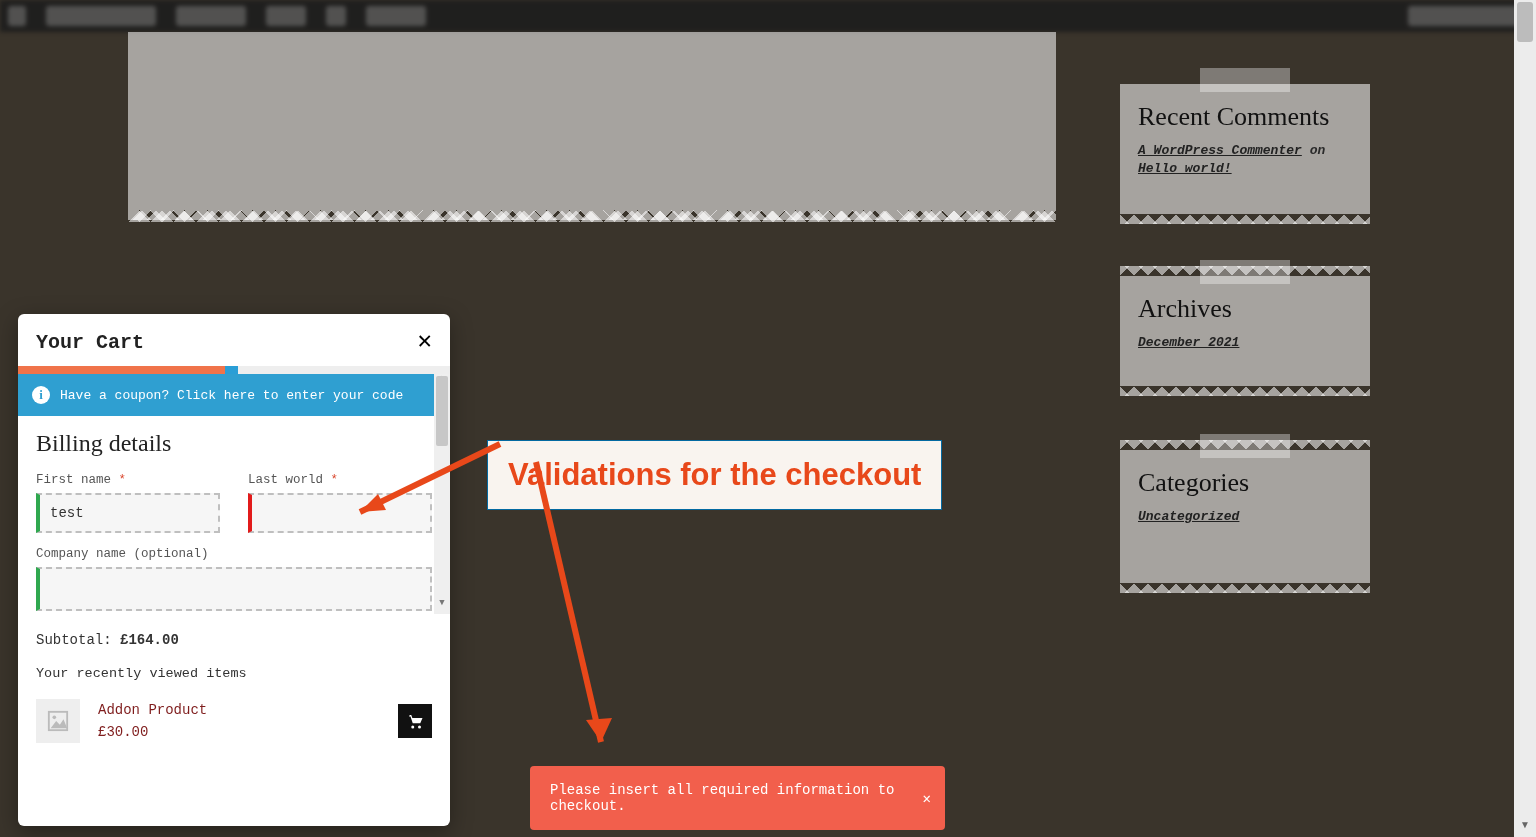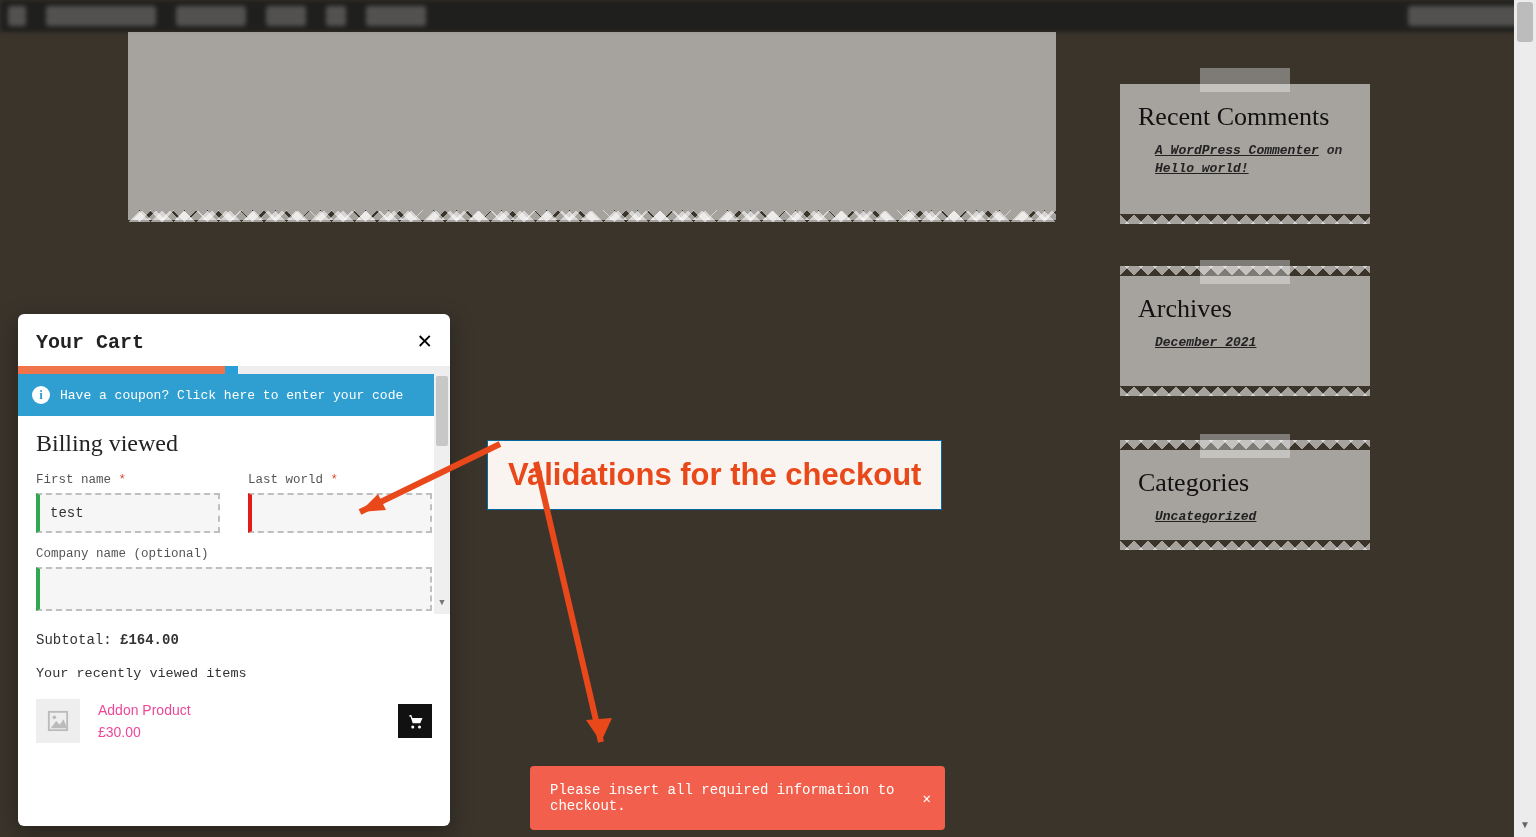--- a/index.html
+++ b/index.html
@@ -86,21 +86,20 @@
     color: #111;
     margin-bottom: 10px;
   }
   .sidebar-widget .meta {
     font-family: "Courier New", monospace;
     font-size: 13px;
     color: #2a2a2a;
     font-weight: bold;
     font-style: italic;
     line-height: 1.4;
-    margin-left: 17px;
   }
   .sidebar-widget .meta a { text-decoration: underline; color: #222; }
 
   .cart-panel {
     position: absolute;
     left: 18px;
     top: 282px;
     width: 432px;
     height: 512px;
     background: #fff;
@@ -255,21 +254,21 @@
     align-items: center;
     gap: 18px;
     margin-top: 18px;
   }
   .recent-item .thumb {
     width: 44px; height: 44px;
     background: #eee;
     display: flex; align-items: center; justify-content: center;
     color: #bbb;
   }
-  .recent-item .info { flex: 1; font-family: Liberation Sans, sans-serif; font-size: 14px; color: #ec4899; }
+  .recent-item .info { flex: 1; font-family: Liberation Mono, monospace; font-size: 14px; color: #7f1d1d; }
   .recent-item .info .price { display:block; margin-top:6px; }
   .recent-item .cart-btn {
     width: 34px; height: 34px; background: #111; color:#fff;
     display:flex; align-items:center; justify-content:center;
     font-size: 16px;
   }
 
   .annotation-box {
     position: absolute;
     border: 1px solid #0369a1;
@@ -347,21 +346,21 @@
   </div>
 
   <div class="sidebar-widget" style="top:244px; height:110px;">
     <div class="tape"></div>
     <div class="zigzag-top"></div>
     <h2>Archives</h2>
     <div class="meta"><a href="#">December 2021</a></div>
     <div class="zigzag-bottom"></div>
   </div>
 
-  <div class="sidebar-widget" style="top:418px; height:90px;">
+  <div class="sidebar-widget" style="top:418px; height:133px;">
     <div class="tape"></div>
     <div class="zigzag-top"></div>
     <h2>Categories</h2>
     <div class="meta"><a href="#">Uncategorized</a></div>
     <div class="zigzag-bottom"></div>
   </div>
 
   <div class="cart-panel">
     <div class="cart-header">
       <h3>Your Cart</h3>
@@ -371,21 +370,21 @@
       <div class="seg1"></div>
         <div class="seg2"></div>
     </div>
 
     <div class="cart-body">
       <div class="cart-scroll">
         <div class="coupon-bar">
           <span class="info-icon">i</span>
           <span>Have a coupon? Click here to enter your code</span>
         </div>
-        <div class="billing-heading">Billing viewed</div>
+        <div class="billing-heading">Billing details</div>
 
         <div class="form-row">
           <div class="form-field">
             <label><span>First name </span><span class="req">*</span></label>
             <div class="input valid">test</div>
           </div>
           <div class="form-field">
             <label><span>Last world </span><span class="req">*</span></label>
             <div class="input invalid"></div>
           </div>

